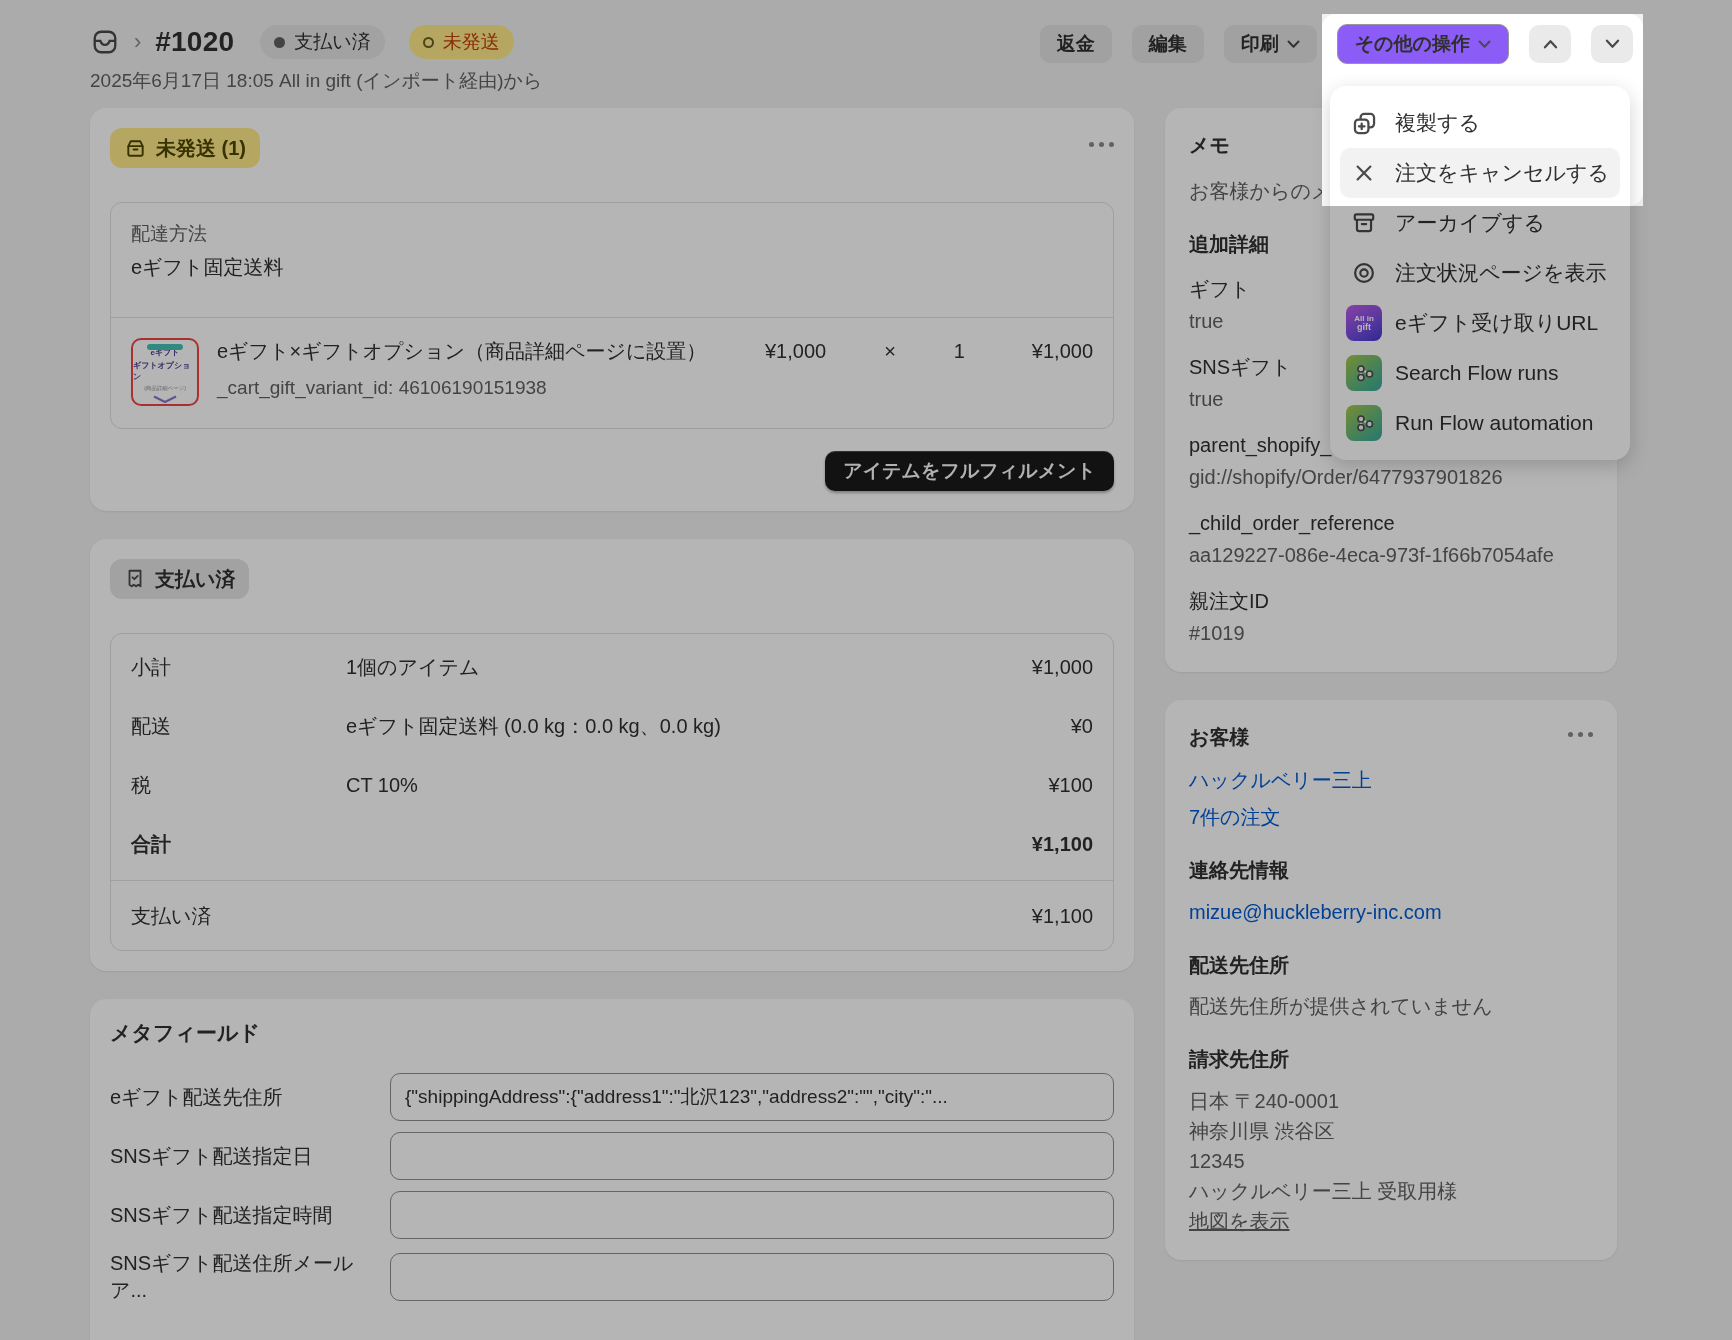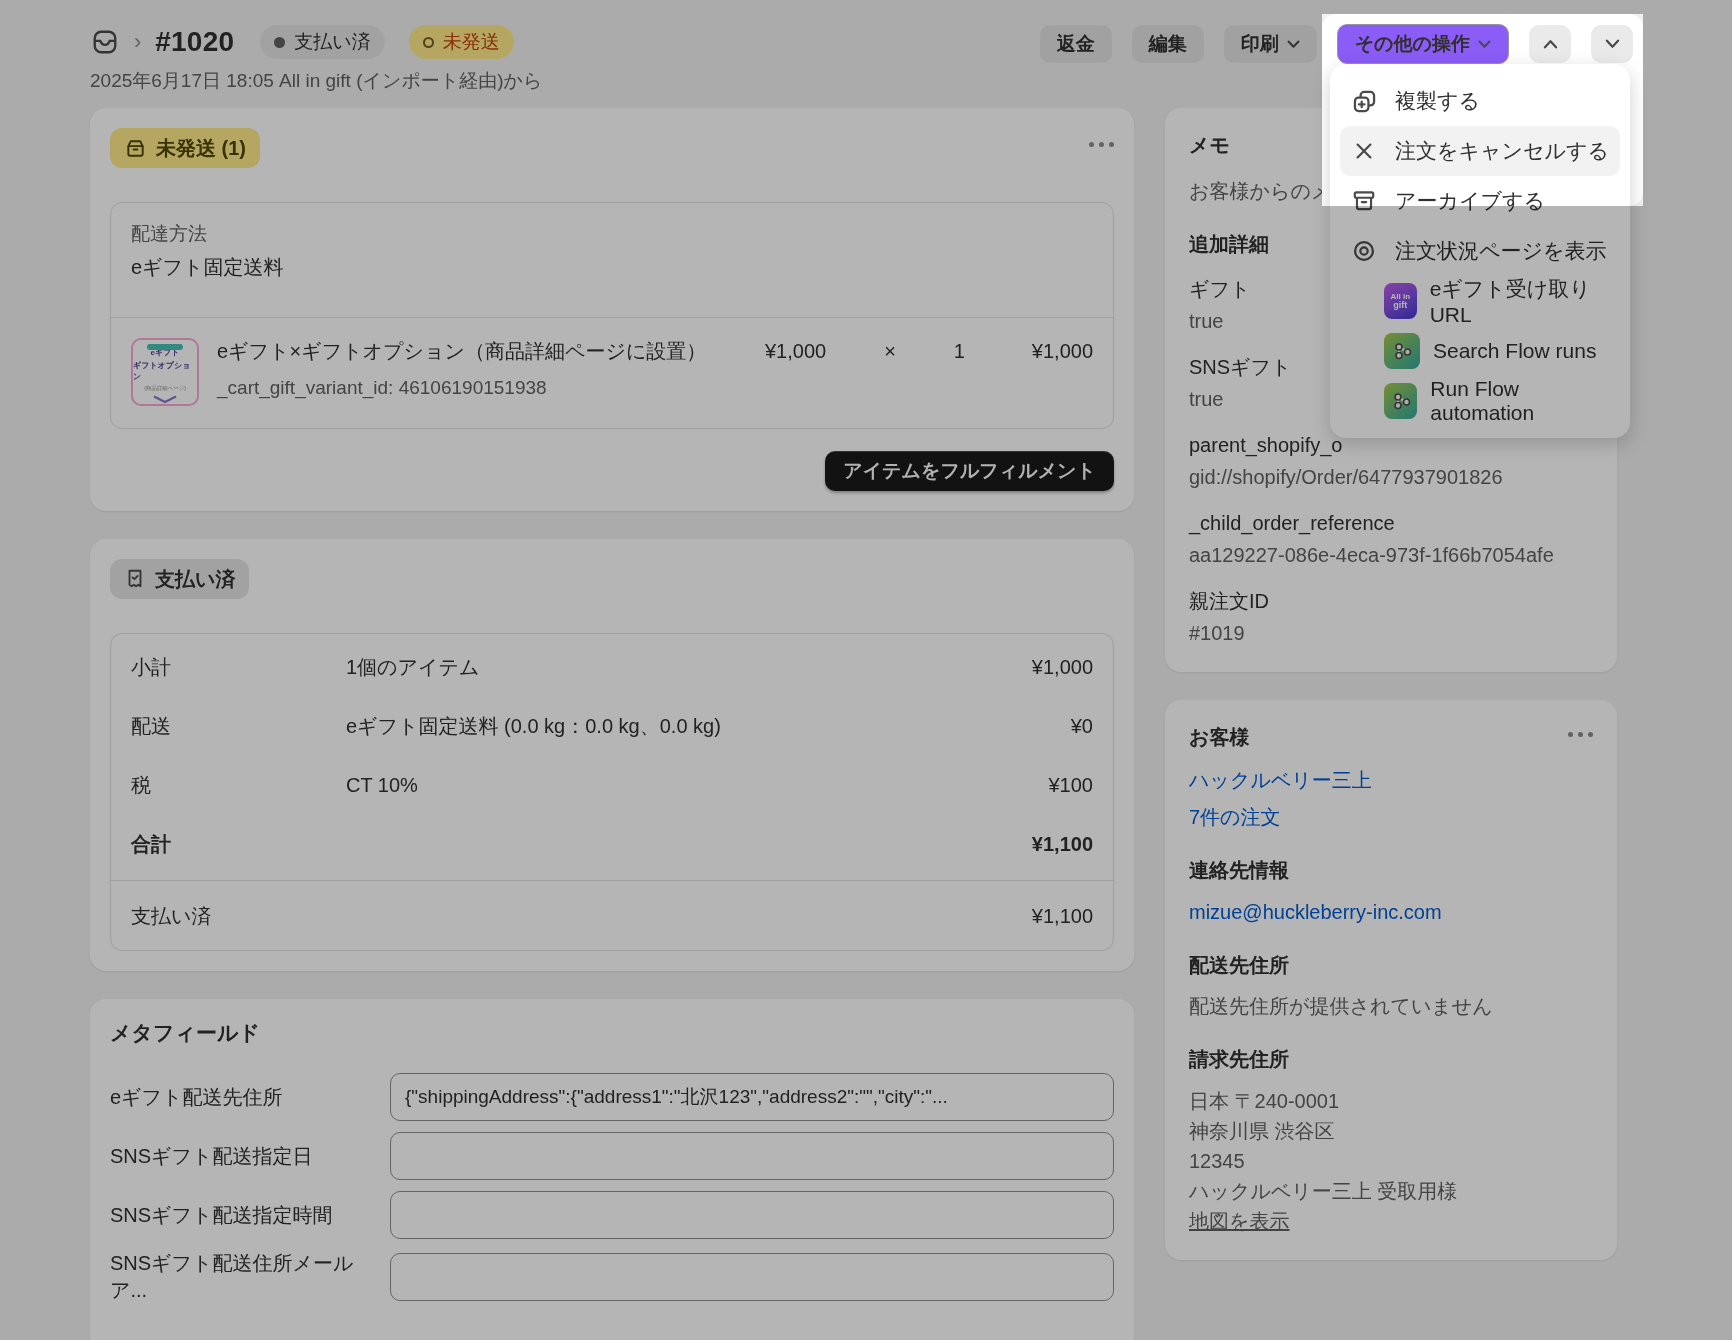--- a/index.html
+++ b/index.html
@@ -31,27 +31,27 @@
   
   .spot-backdrop{position:absolute;left:1322px;top:14px;width:321px;height:192px;background:#ffffff;
                  border-radius:14px;z-index:30;}
   .ov{position:absolute;background:rgba(0,0,0,0.29);z-index:40;}
   .ov.t{left:0;top:0;width:1732px;height:14px;}
   .ov.l{left:0;top:14px;width:1322px;height:192px;}
   .ov.r{left:1643px;top:14px;width:89px;height:192px;}
   .ov.b{left:0;top:206px;width:1732px;height:1134px;}
 
   
-  .dropdown{position:absolute;left:1330px;top:64px;width:300px;background:#fff;border-radius:16px;
+  .dropdown{position:absolute;left:1330px;top:86px;width:300px;background:#fff;border-radius:16px;
             box-shadow:0 6px 20px rgba(0,0,0,.18);padding:12px 0;z-index:35;}
   .dd-item{display:flex;align-items:center;gap:13px;height:50px;padding:0 16px;font-size:21px;color:#303030;cursor:pointer;}
   .dd-item.hl{background:#f2f2f2;border-radius:10px;margin:0 10px;padding:0 6px;}
   .dd-ic{width:36px;height:36px;display:flex;align-items:center;justify-content:center;flex:0 0 36px;}
   .appic{width:36px;height:36px;border-radius:8px;display:flex;flex-direction:column;align-items:center;
-         justify-content:center;color:#fff;font-weight:700;line-height:1;margin-left:38px;}
+         justify-content:center;color:#fff;font-weight:700;line-height:1;}
   .appic.gift{background:linear-gradient(150deg,#c05be8 0%,#7c4fe0 55%,#4338d0 100%);font-size:9px;}
   .appic.flow{background:linear-gradient(140deg,#a8c84b 0%,#52b389 70%,#3aa79b 100%);}
 
   
   .main-col{position:absolute;left:90px;top:108px;width:1044px;}
   .side-col{position:absolute;left:1165px;top:108px;width:452px;}
   .card{background:#fff;border-radius:16px;box-shadow:0 1px 2px rgba(0,0,0,.08);}
   .main-col .card{padding:20px;margin-bottom:28px;}
   .side-col .card{padding:24px;margin-bottom:28px;}
 
@@ -63,21 +63,21 @@
   .dots{display:flex;gap:5px;align-items:center;margin-top:14px;cursor:pointer;}
   .dots i{width:5px;height:5px;border-radius:50%;background:#8a8a8a;}
 
   .inner-box{border:1px solid #e0e0e0;border-radius:12px;margin-top:34px;}
   .ship-pad{padding:18px 20px;}
   .lbl-gray{font-size:19px;color:#616161;}
   .val-dark{font-size:20px;color:#303030;margin-top:7px;}
   .box-divider{height:1px;background:#e3e3e3;margin:18px 0 0;}
 
   .item-row{display:flex;gap:18px;padding:20px 0 22px;align-items:flex-start;}
-  .thumb{width:64px;height:64px;border:2px solid #f9a8d4;border-radius:10px;background:#fff;flex:0 0 64px;
+  .thumb{width:64px;height:64px;border:2px solid #ef4444;border-radius:10px;background:#fff;flex:0 0 64px;
          display:flex;flex-direction:column;align-items:center;justify-content:center;gap:2px;overflow:hidden;position:relative;}
   .thumb .pill{width:36px;height:6px;border-radius:3px;background:#45c3b3;position:absolute;top:4px;}
   .thumb .t1{font-size:8px;font-weight:700;color:#4a3f8f;margin-top:6px;}
   .thumb .t2{font-size:8px;font-weight:700;color:#4a3f8f;}
   .thumb .t3{font-size:6px;color:#8a8a8a;transform:scale(.9);}
   .item-main{flex:1;min-width:0;}
   .item-title{font-size:20px;color:#303030;}
   .item-sub{font-size:19px;color:#616161;margin-top:12px;}
   .item-qty{width:200px;display:flex;justify-content:space-between;font-size:20px;padding-top:2px;}
   .item-total{width:110px;text-align:right;font-size:20px;padding-top:2px;}

